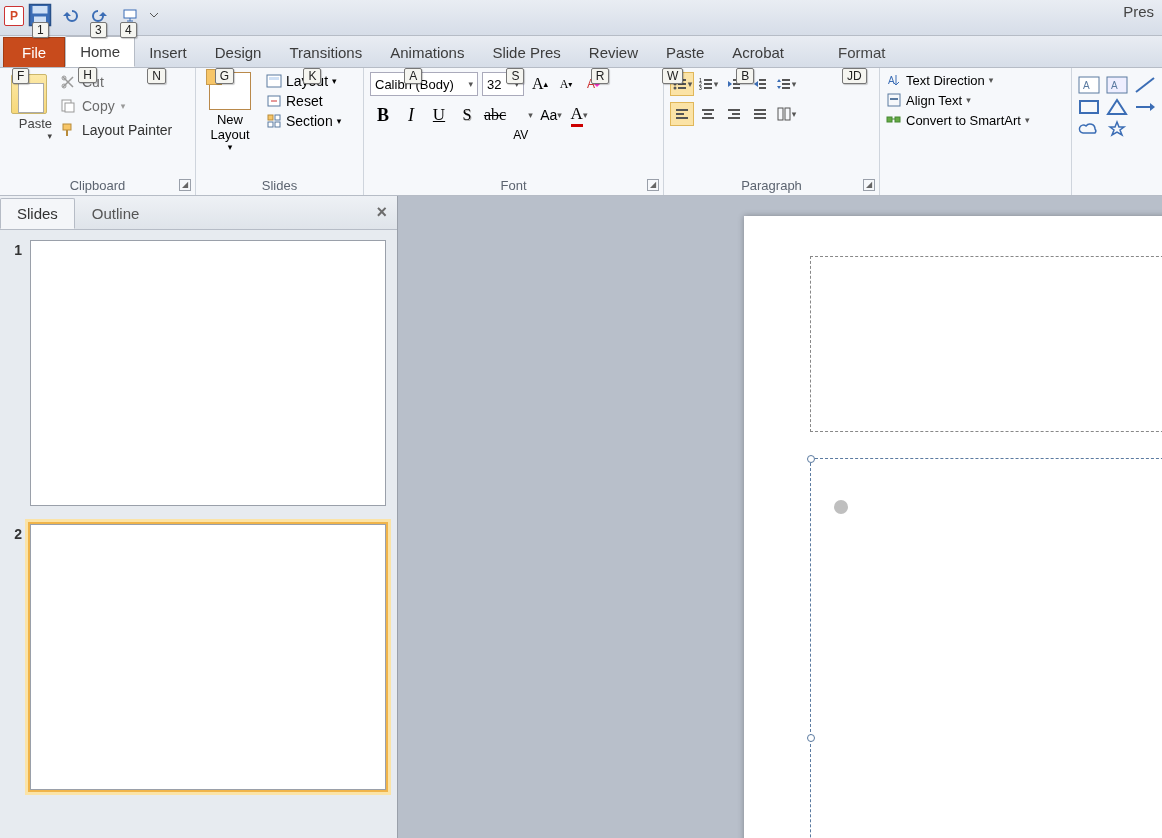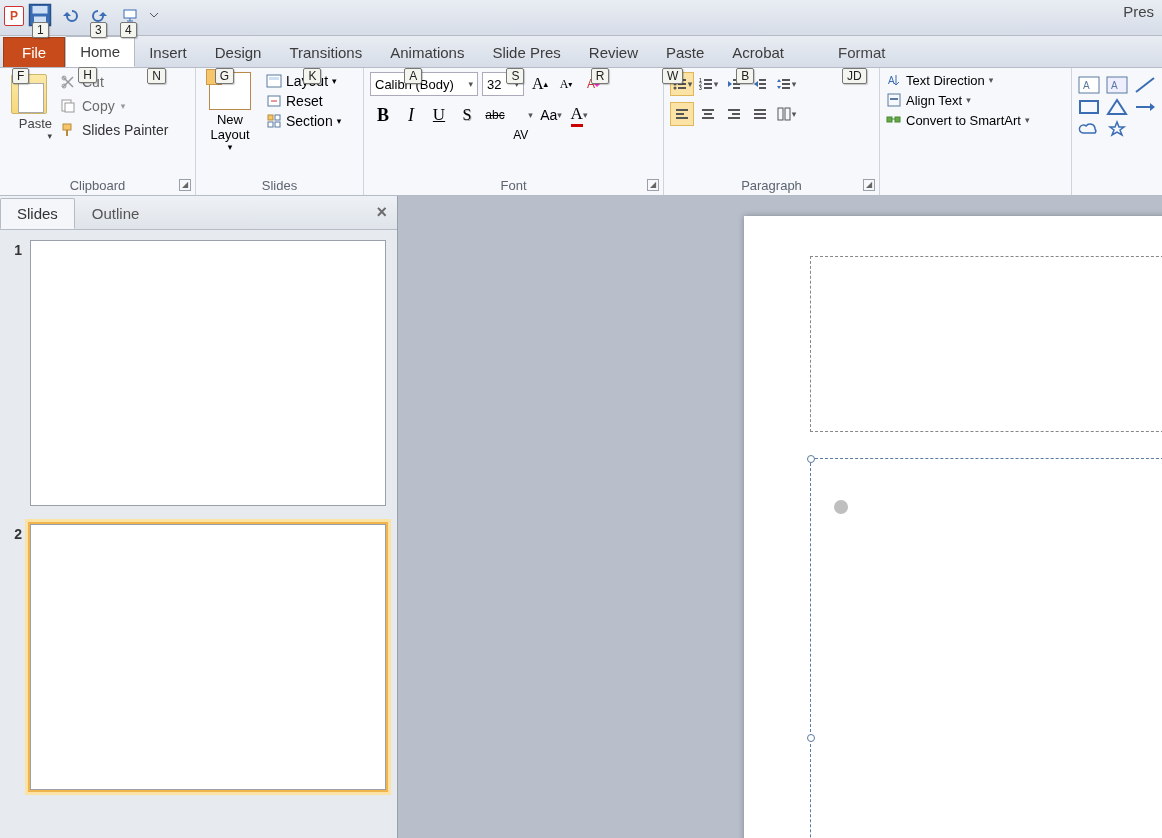--- a/index.html
+++ b/index.html
@@ -198,21 +198,21 @@
               <rect x="5" y="5" width="9" height="9" fill="#fff" stroke="#999"></rect>
             </svg>
           <span>Copy</span>
             <span style="font-size:9px;color:#999;"> ▾</span>
         </div>
         <div class="row en">
           <svg class="mini-ic" viewBox="0 0 16 16">
               <rect x="3" y="2" width="8" height="6" fill="#f7c668" stroke="#b88b3a"></rect>
               <rect x="6" y="8" width="2" height="6" fill="#b88b3a"></rect>
             </svg>
-          <span>Slides Painter</span>
+          <span>Layout Painter</span>
         </div>
       </div>
     </div>
     <div class="group-label">Clipboard</div>
     <div class="group-dlg">◢</div>
   </div>
 
   <div class="group" style="width:168px;">
     <div class="slides-body">
       <div class="newslide">
@@ -280,21 +280,21 @@
         <div class="fbtn">
             <i style="font-family:'Times New Roman';font-size:18px;">I</i>
           </div>
         <div class="fbtn">
             <span style="text-decoration:underline;font-family:'Times New Roman';font-size:17px;">U</span>
           </div>
         <div class="fbtn">
             <span style="font-family:'Times New Roman';font-size:16px;text-shadow:1px 1px #aaa;">S</span>
           </div>
         <div class="fbtn">
-            <span style="font-size:12px;text-decoration:line-through;">abc</span>
+            <span style="font-size:16px;text-decoration:line-through;font-family:Liberation Serif, serif;">abc</span>
           </div>
         <div class="fbtn">
             <span style="font-size:12px;margin-top:40px;">AV</span>
             <span class="dd">▾</span>
           </div>
         <div class="fbtn">
             <span style="font-size:14px;">Aa</span>
             <span class="dd">▾</span>
           </div>
         <div class="fbtn">

